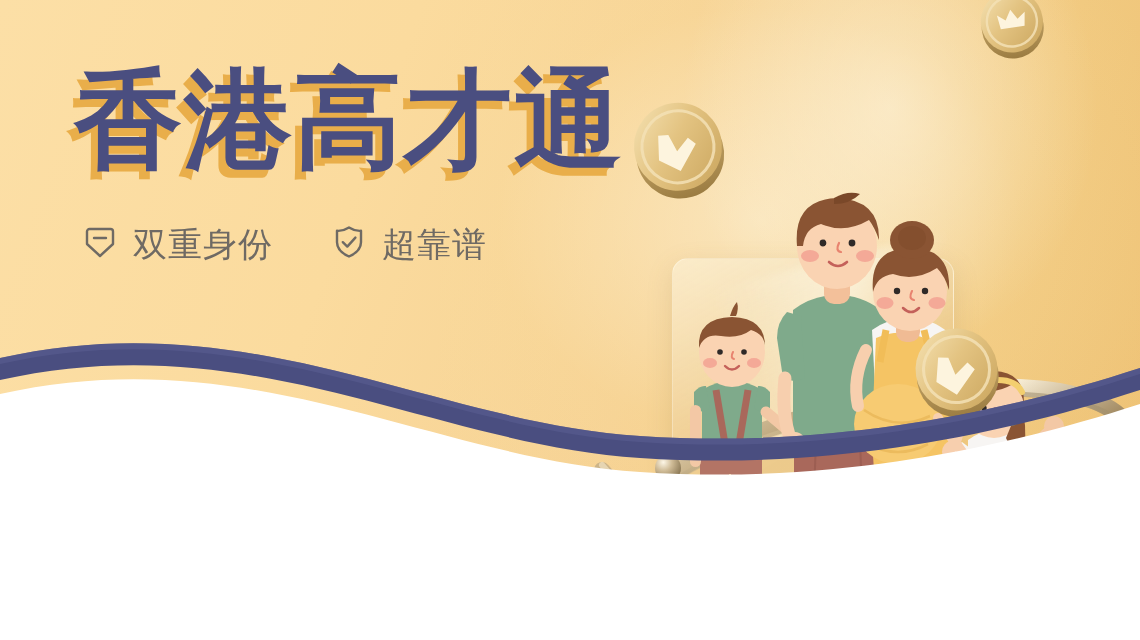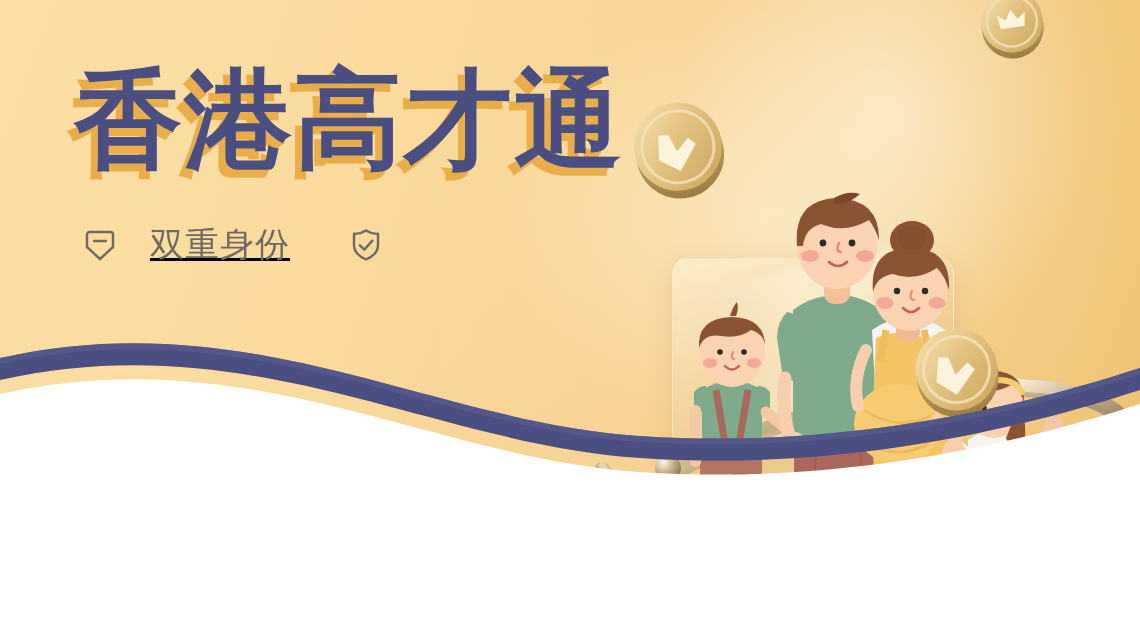--- a/index.html
+++ b/index.html
@@ -45,21 +45,21 @@
     position:relative;
     color:#4a4e80;
     z-index:2;
   }
 
   
   .features{
     position:absolute;left:80px;top:222px;
     display:flex;align-items:center;gap:56px;
   }
-  .feature{display:flex;align-items:center;gap:30px;text-decoration:underline;}
+  .feature{display:flex;gap:13px;}
   .feature .ico{
     width:40px;height:40px;display:block;flex:0 0 auto;
   }
   .feature .ico svg{display:block;width:40px;height:40px;}
   .feature .flabel{
     font-family:"DejaVu Sans","Liberation Sans",sans-serif;
     font-size:34px;font-weight:400;color:#6f6a64;white-space:nowrap;
     letter-spacing:1px;
   }
 
@@ -118,20 +118,21 @@
     </div>
 
 
     <div class="feature">
       <span class="ico">
         <svg viewBox="0 0 40 40" fill="none" stroke="#6f6a64" stroke-width="2.4" stroke-linecap="round" stroke-linejoin="round">
           <path d="M20 5.5c4 2.6 8 3.6 12 3.3v11.4c0 6.2-4.2 10.8-12 14.3-7.8-3.5-12-8.1-12-14.3V8.8c4 .3 8-.7 12-3.3z"></path>
           <polyline points="13.8,20.2 18.3,24.6 26.4,15.6"></polyline>
         </svg>
       </span>
+      <span class="flabel">超靠谱</span>
     </div>
 
   </div>
 
   <div class="art">
 
     <div class="glass"></div>
     <div class="glass-sheen"></div>
 
     <svg class="orbit" viewBox="0 0 600 230">

